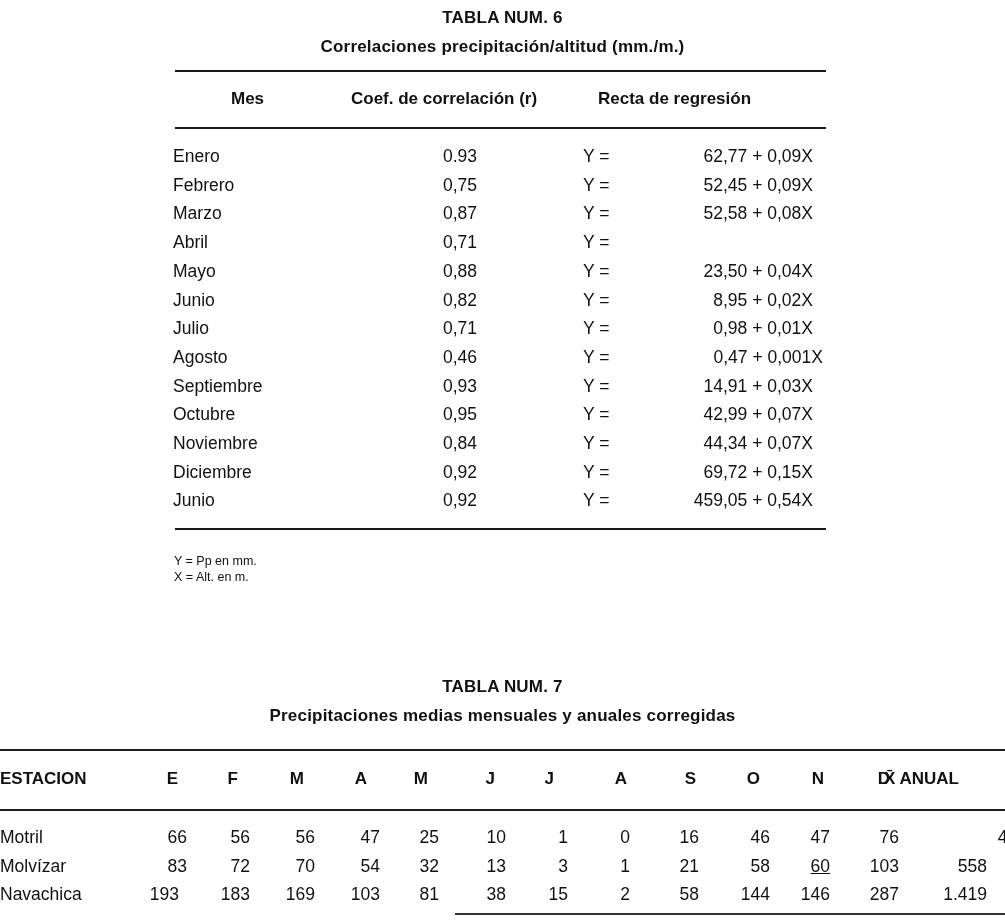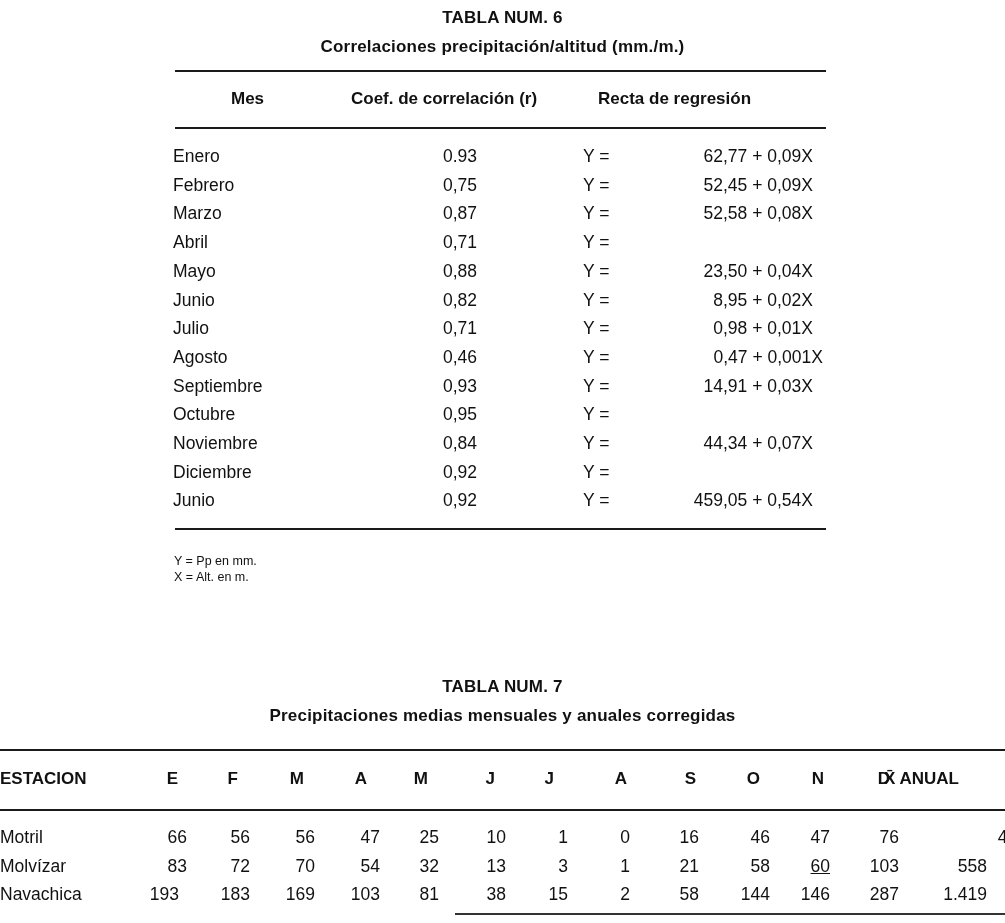--- a/index.html
+++ b/index.html
@@ -96,31 +96,33 @@
   <div class="row" style="top:375.6px;">
     <span class="cell mes">Septiembre</span>
     <span class="cell coef">0,93</span>
     <span class="cell eq-y">Y =</span>
     <span class="cell eq-rest">14,91 + 0,03X</span>
   </div>
   <div class="row" style="top:404.3px;">
     <span class="cell mes">Octubre</span>
     <span class="cell coef">0,95</span>
     <span class="cell eq-y">Y =</span>
+    <span class="cell eq-rest">42,99 + 0,07X</span>
   </div>
   <div class="row" style="top:433px;">
     <span class="cell mes">Noviembre</span>
     <span class="cell coef">0,84</span>
     <span class="cell eq-y">Y =</span>
     <span class="cell eq-rest">44,34 + 0,07X</span>
   </div>
   <div class="row" style="top:461.7px;">
     <span class="cell mes">Diciembre</span>
     <span class="cell coef">0,92</span>
     <span class="cell eq-y">Y =</span>
+    <span class="cell eq-rest">69,72 + 0,15X</span>
   </div>
   <div class="row" style="top:490.4px;">
     <span class="cell mes">Junio</span>
     <span class="cell coef">0,92</span>
     <span class="cell eq-y">Y =</span>
     <span class="cell eq-rest">459,05 + 0,54X</span>
   </div>
 
   <div class="abs rule" style="top:528px; left:175px; width:651px;"></div>
 

